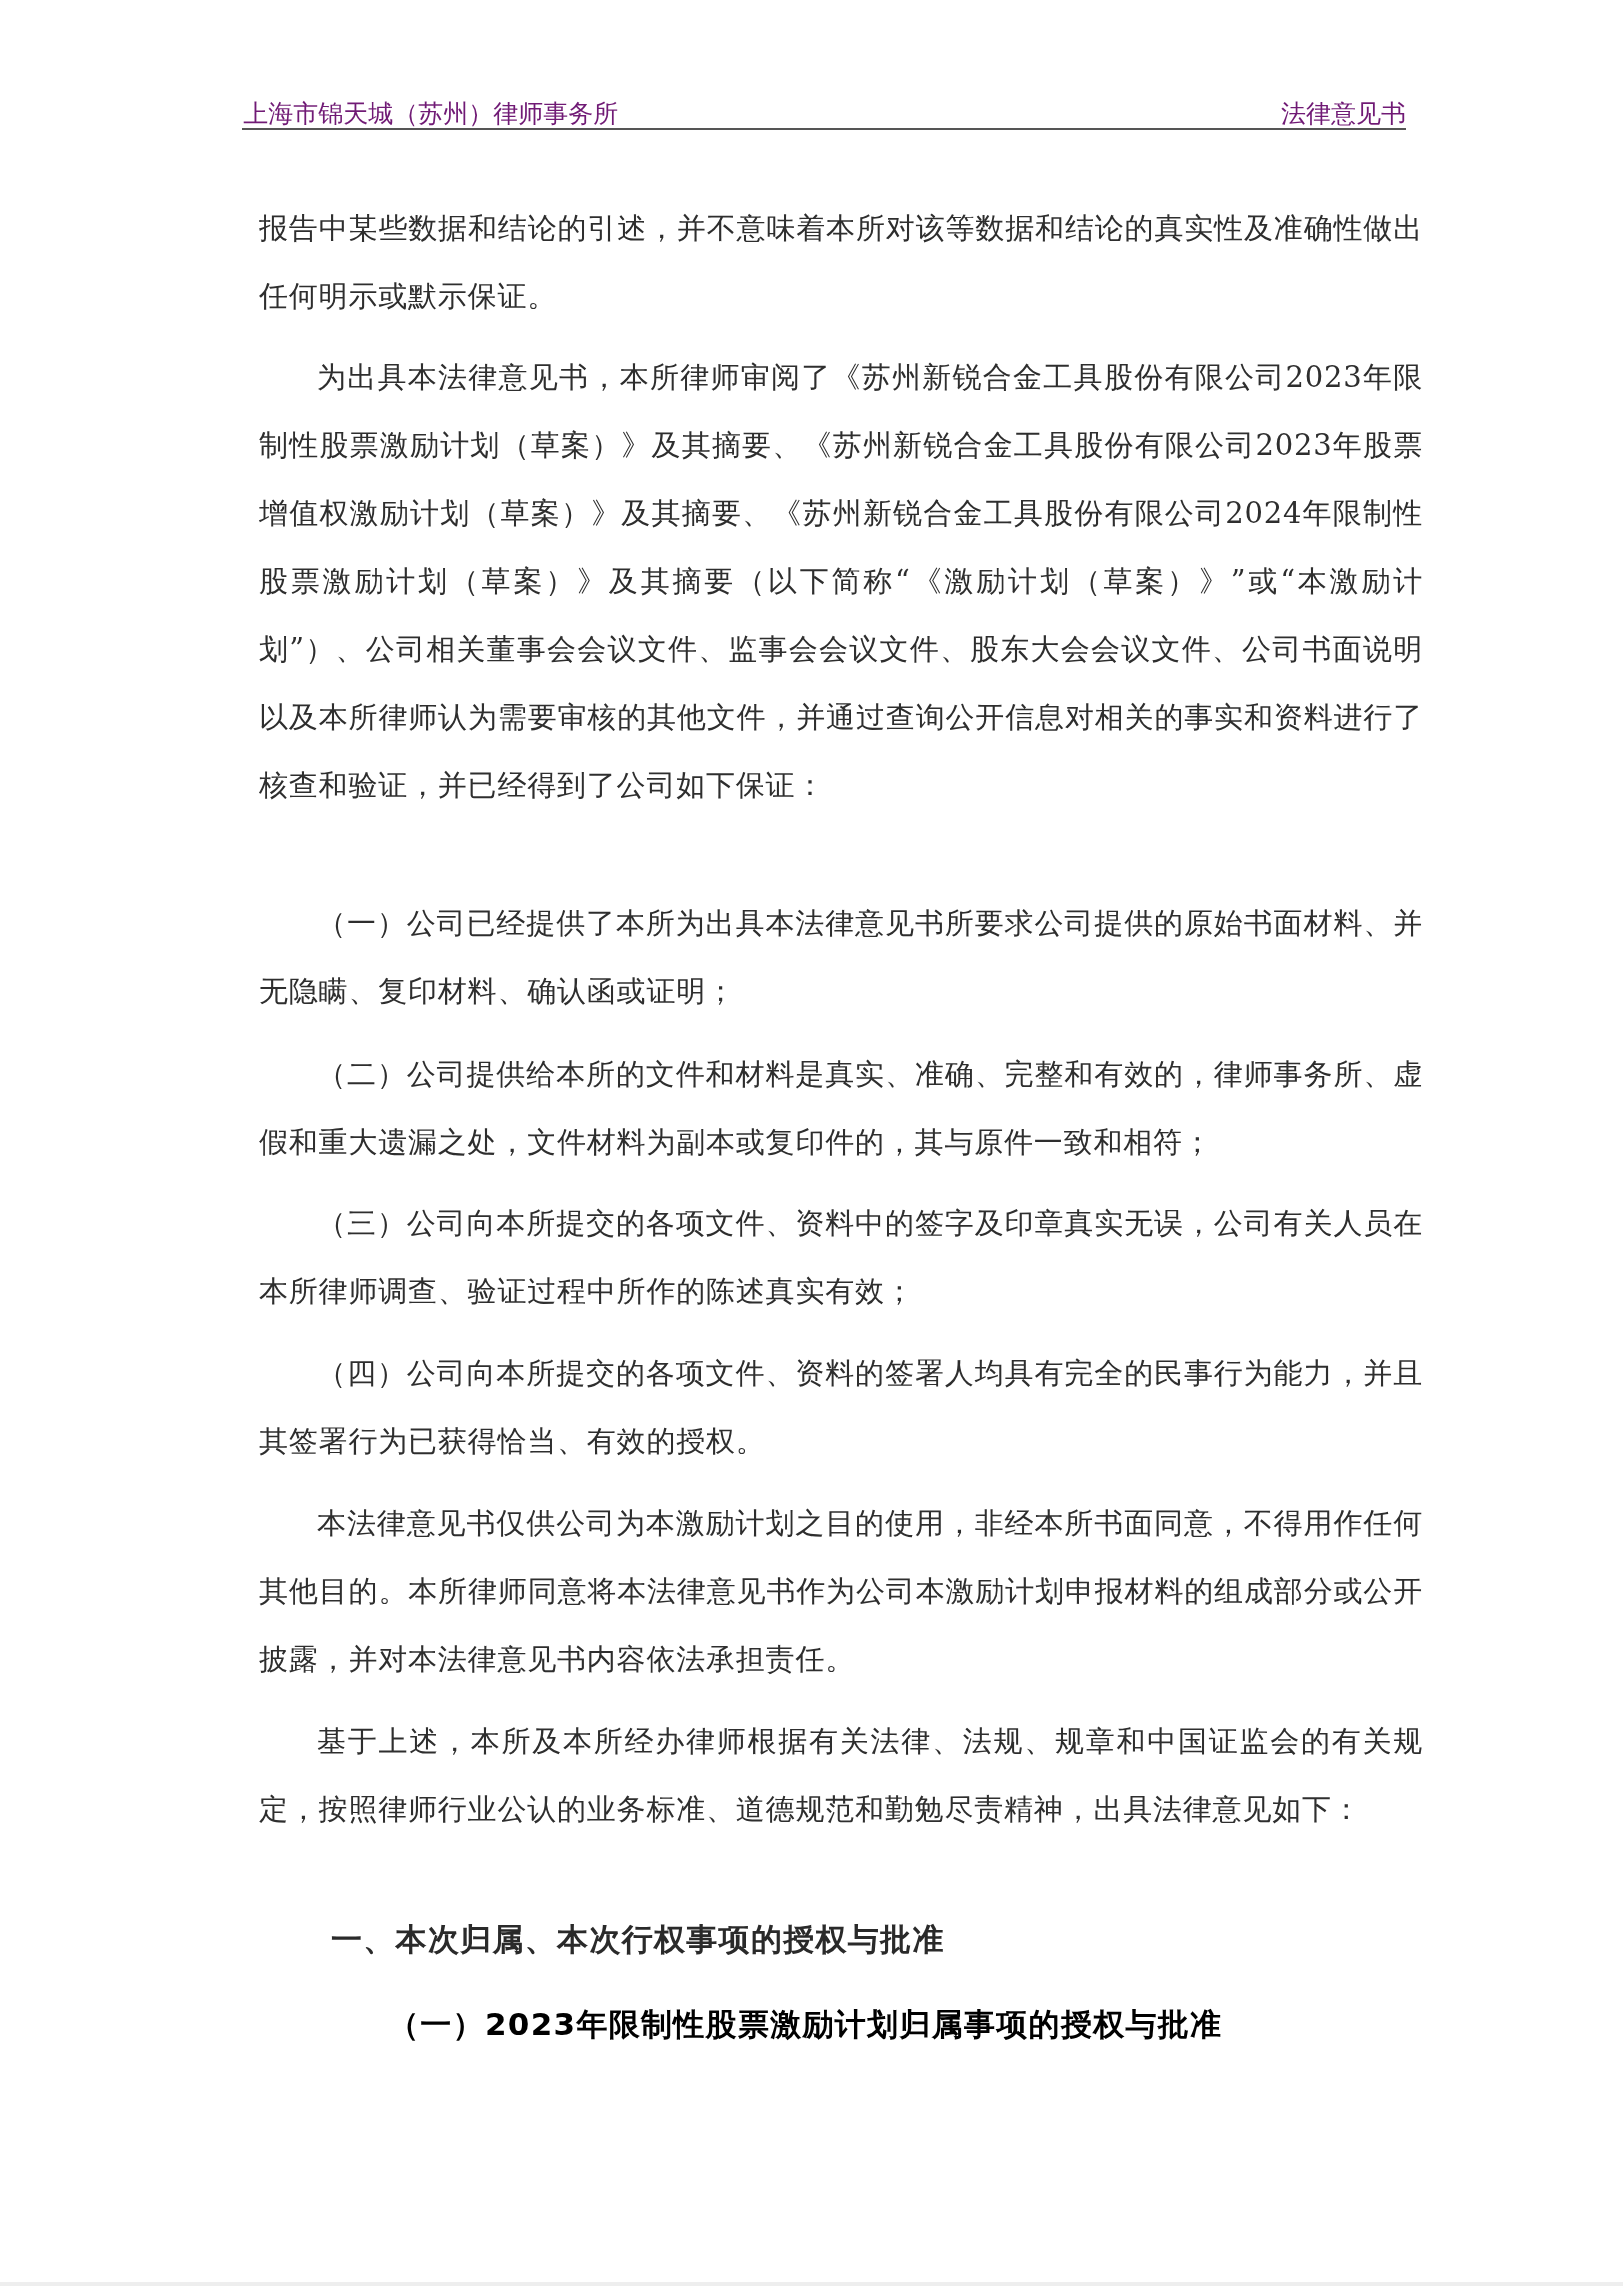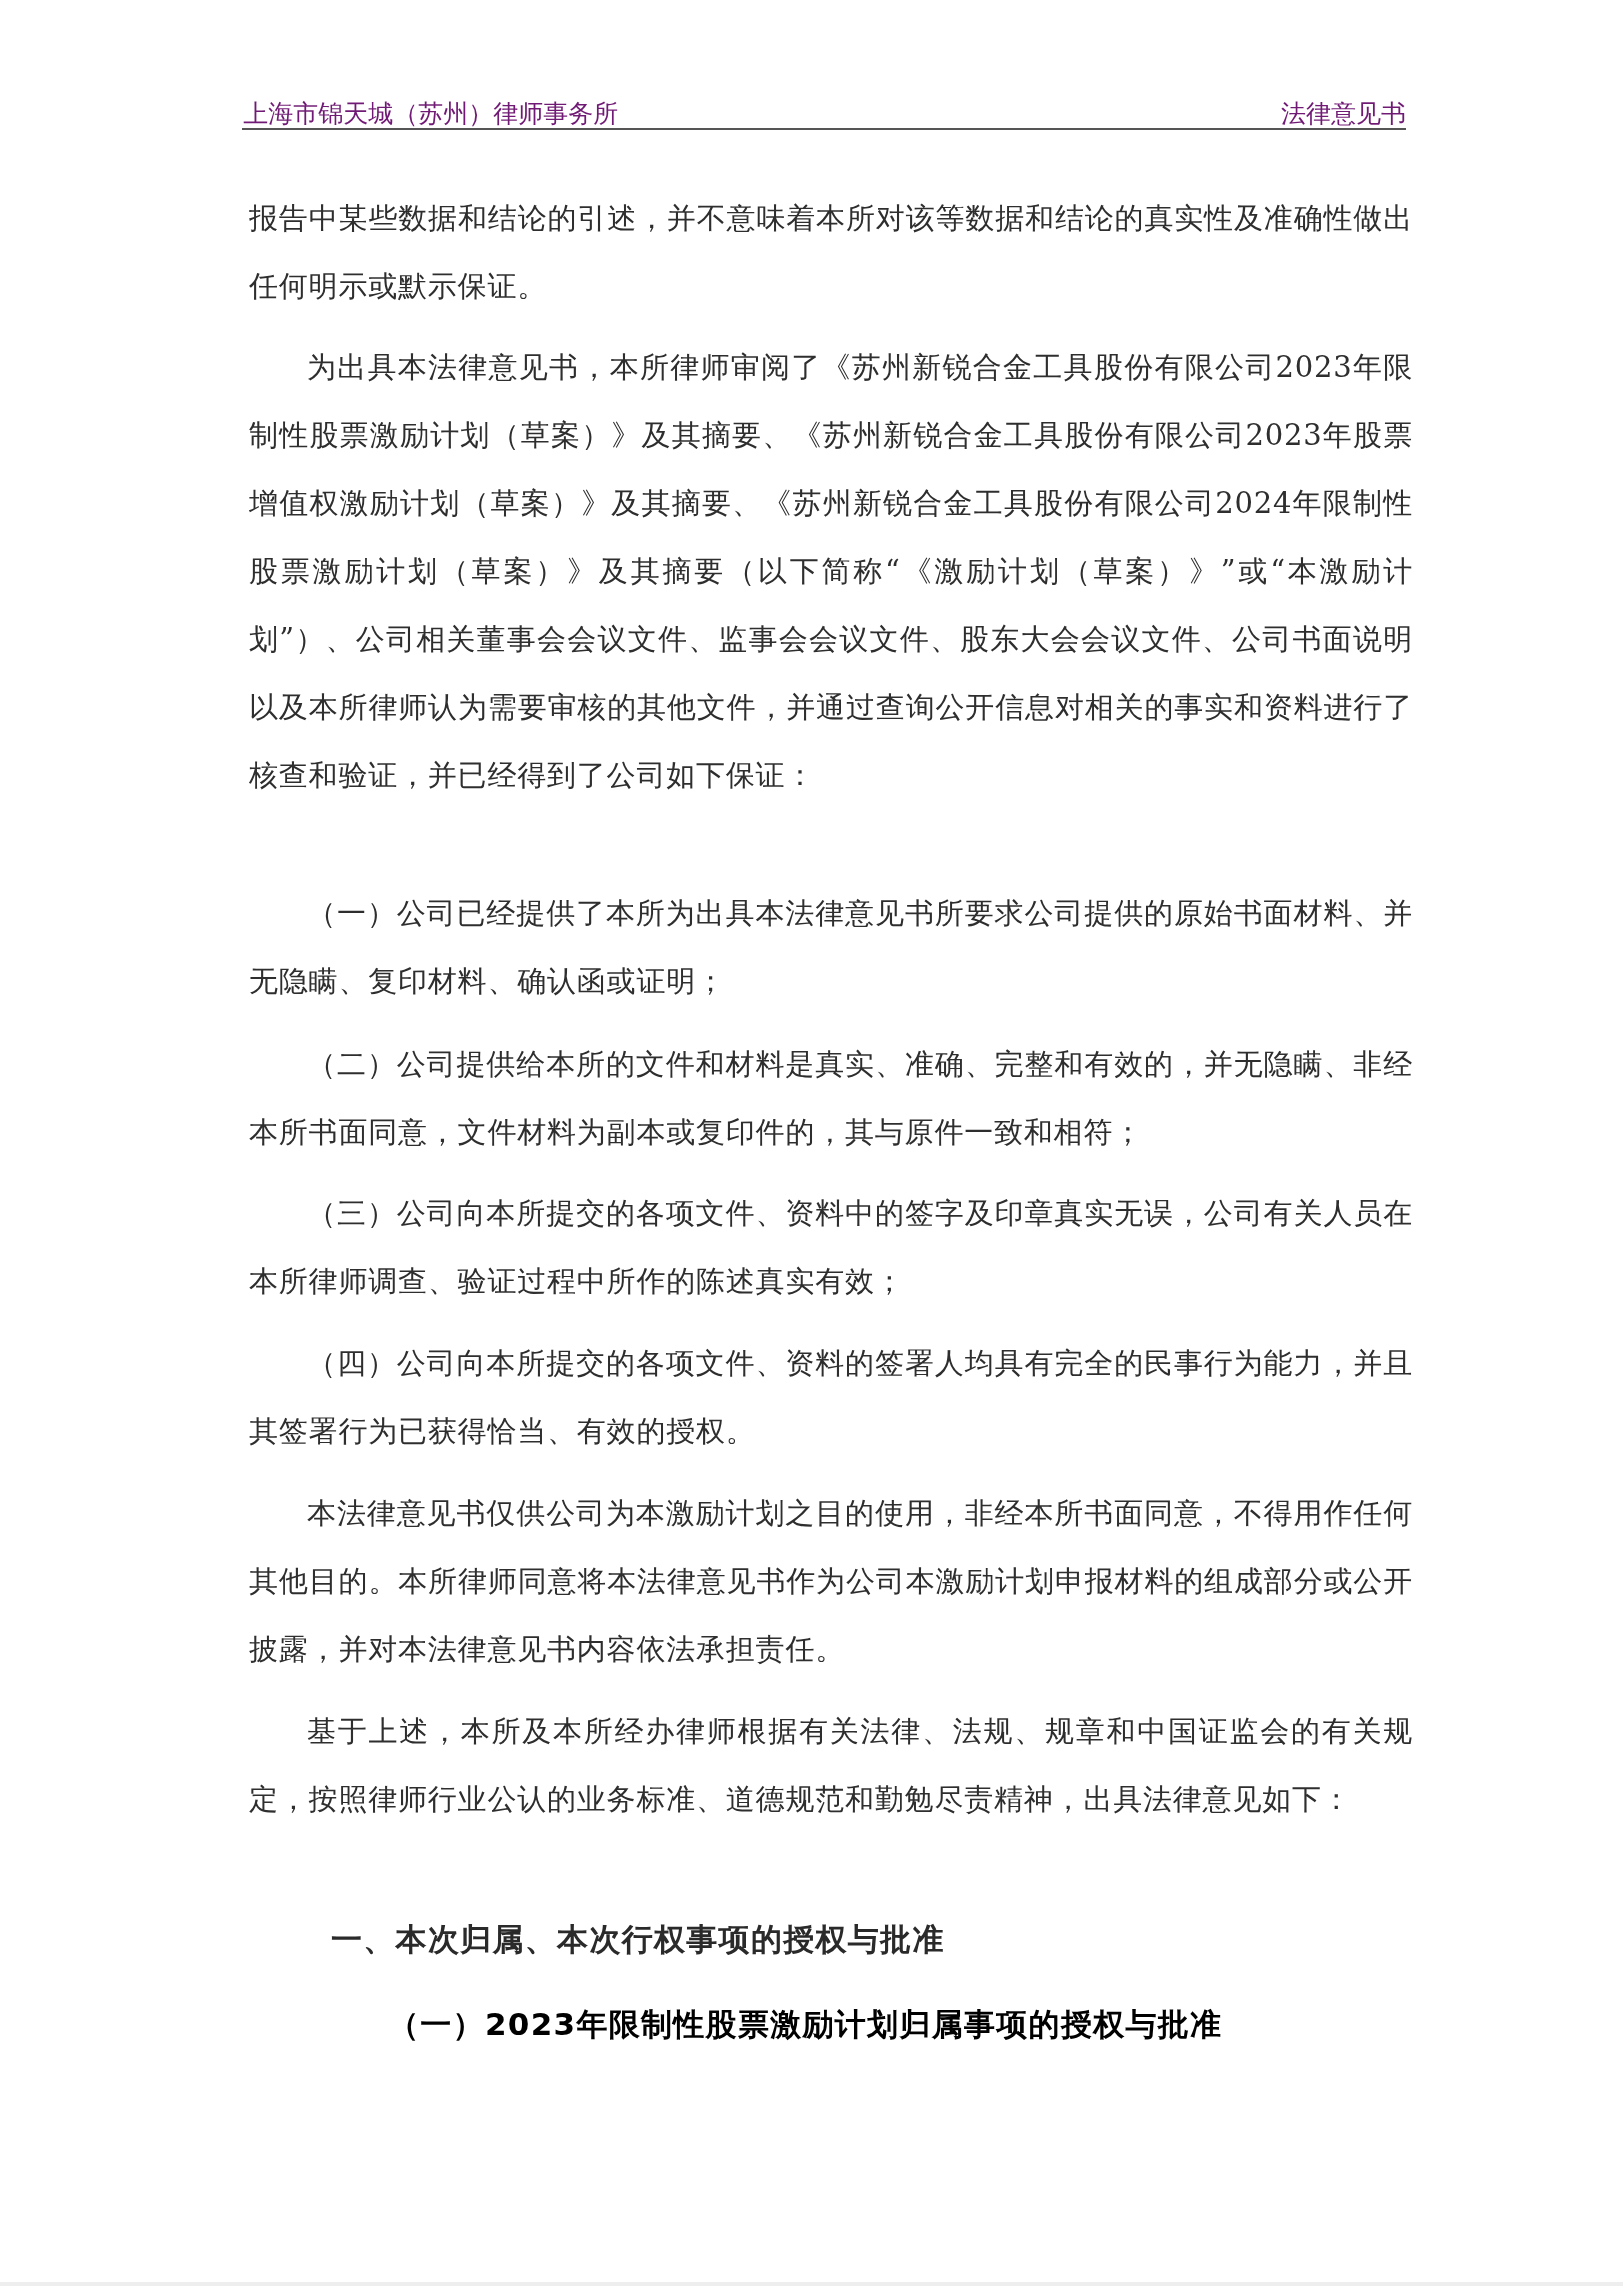--- a/index.html
+++ b/index.html
@@ -50,21 +50,21 @@
       line-height: 68px;
       color: #2e2e2e;
       text-align: justify;
       text-align-last: left;
       letter-spacing: 0.8px;
     }
     .para {
       position: absolute;
       left: 0;
       width: 1164px;
-      margin: 7px;
+      margin: 17px;
     }
     .indent { text-indent: 58px; }
     .h1 {
       position: absolute;
       left: 331px;
       top: 1919px;
       font-family: "DejaVu Sans", "Liberation Sans", sans-serif;
       font-size: 31px;
       font-weight: bold;
       color: #2a2a2a;
@@ -96,21 +96,21 @@
 <div class="page-header">
   <span class="header-left">上海市锦天城（苏州）律师事务所</span>
   <span class="header-right">法律意见书</span>
 </div>
 <div class="header-rule" style="left:242px;"></div>
 
 <div class="body-text" style="top:177px;">
   <p class="para" style="top:0px;">报告中某些数据和结论的引述，并不意味着本所对该等数据和结论的真实性及准确性做出任何明示或默示保证。</p>
   <p class="para indent" style="top:149px;">为出具本法律意见书，本所律师审阅了《苏州新锐合金工具股份有限公司2023年限制性股票激励计划（草案）》及其摘要、《苏州新锐合金工具股份有限公司2023年股票增值权激励计划（草案）》及其摘要、《苏州新锐合金工具股份有限公司2024年限制性股票激励计划（草案）》及其摘要（以下简称“《激励计划（草案）》”或“本激励计划”）、公司相关董事会会议文件、监事会会议文件、股东大会会议文件、公司书面说明以及本所律师认为需要审核的其他文件，并通过查询公开信息对相关的事实和资料进行了核查和验证，并已经得到了公司如下保证：</p>
   <p class="para indent" style="top:695px;">（一）公司已经提供了本所为出具本法律意见书所要求公司提供的原始书面材料、并无隐瞒、复印材料、确认函或证明；</p>
-  <p class="para indent" style="top:846px;">（二）公司提供给本所的文件和材料是真实、准确、完整和有效的，并无隐瞒、非经本所书面同意，文件材料为副本或复印件的，其与原件一致和相符；</p>
+  <p class="para indent" style="top:846px;">（二）公司提供给本所的文件和材料是真实、准确、完整和有效的，律师事务所、虚假和重大遗漏之处，文件材料为副本或复印件的，其与原件一致和相符；</p>
   <p class="para indent" style="top:995px;">（三）公司向本所提交的各项文件、资料中的签字及印章真实无误，公司有关人员在本所律师调查、验证过程中所作的陈述真实有效；</p>
   <p class="para indent" style="top:1145px;">（四）公司向本所提交的各项文件、资料的签署人均具有完全的民事行为能力，并且其签署行为已获得恰当、有效的授权。</p>
   <p class="para indent" style="top:1295px;">本法律意见书仅供公司为本激励计划之目的使用，非经本所书面同意，不得用作任何其他目的。本所律师同意将本法律意见书作为公司本激励计划申报材料的组成部分或公开披露，并对本法律意见书内容依法承担责任。</p>
   <p class="para indent" style="top:1513px;">基于上述，本所及本所经办律师根据有关法律、法规、规章和中国证监会的有关规定，按照律师行业公认的业务标准、道德规范和勤勉尽责精神，出具法律意见如下：</p>
 </div>
 
 <div class="h1">一、本次归属、本次行权事项的授权与批准</div>
 <div class="h2">（一）2023年限制性股票激励计划归属事项的授权与批准</div>
 
 <div class="scan-edge"></div>

